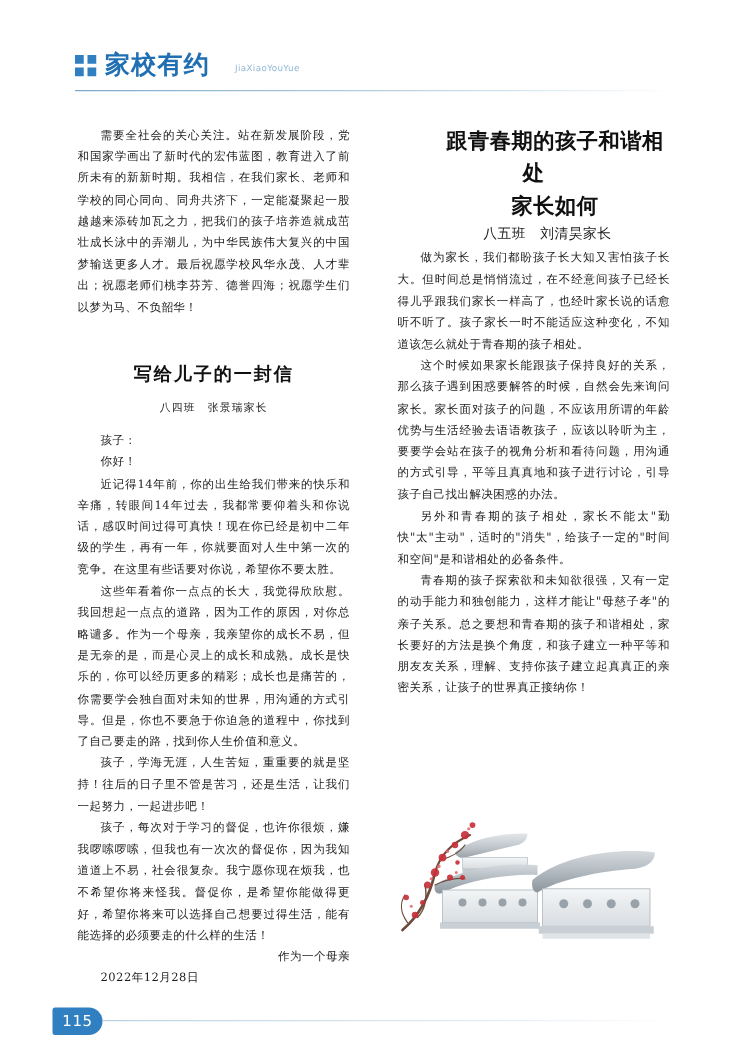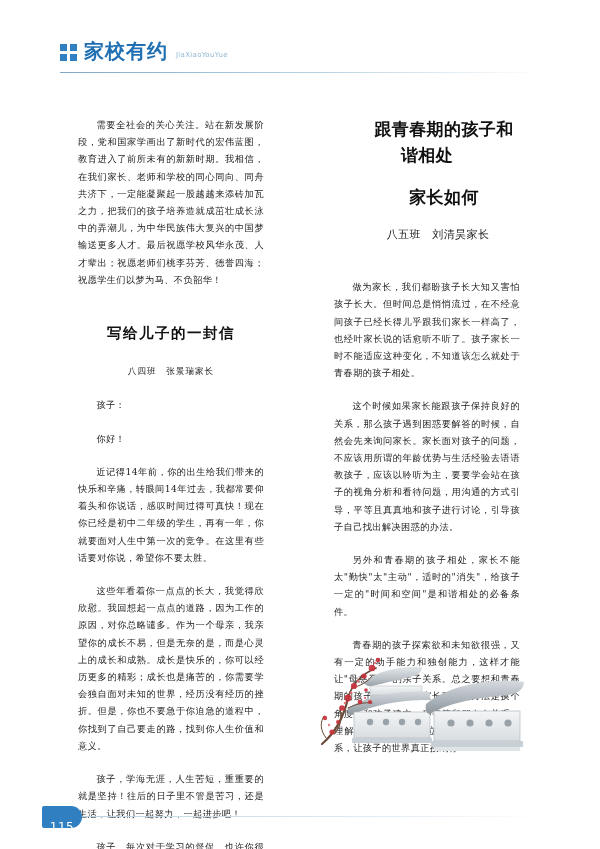--- a/index.html
+++ b/index.html
@@ -52,21 +52,21 @@
     font-family: "DejaVu Sans", "Liberation Sans", sans-serif;
     font-size: 20px;
     font-weight: bold;
     letter-spacing: 1px;
     color: #1f6fb2;
     white-space: nowrap;
     text-align: center;
   }
   .logo-sub {
     position: absolute;
-    left: 116px; top: 13px;
+    left: 128px; top: 13px;
     font-family: "DejaVu Sans", "Liberation Sans", sans-serif;
     font-size: 7px;
     color: #8fb7d4;
     letter-spacing: .3px;
     white-space: nowrap;
   }
 
   
   .col {
     position: absolute;
@@ -75,21 +75,21 @@
     font-size: 9.2px;
     line-height: 17.2px;
     color: #1b1b1b;
     text-align: justify;
     text-justify: inter-ideograph;
   }
   .col-left  { left: 62px; }
   .col-right { left: 318px; }
 
   .col p {
-    margin: 16px;
+    margin: 0;
     text-indent: 2em;
     letter-spacing: .4px;
   }
 
   .title-block { text-align: center; }
   .art-title {
     font-size: 17px;
     font-weight: bold;
     line-height: 26px;
     letter-spacing: 2px;
@@ -108,21 +108,21 @@
     text-align: center;
     font-size: 14.5px;
     font-weight: bold;
     letter-spacing: 1.5px;
     color: #101010;
   }
   .letter-byline {
     text-align: center;
     font-size: 8.6px;
     letter-spacing: 1px;
-    margin-top: 22px;
+    margin-top: 11px;
     margin-bottom: 8px;
   }
   .salutation {
     text-indent: 0;
     margin-top: 2px;
   }
   .sign-off {
     text-align: right;
     margin-top: 16px;
     text-indent: 0;
@@ -153,21 +153,21 @@
   }
   .page-num-bg {
     position: absolute;
     left: 0; top: 0;
     width: 40px; height: 22px;
     background: #2f7fc1;
     border-radius: 2px 11px 11px 2px;
   }
   .page-num {
     position: absolute;
-    left: 0; top: 10px;
+    left: 0; top: 0;
     width: 40px; height: 22px;
     line-height: 22px;
     text-align: center;
     color: #ffffff;
     font-family: "DejaVu Sans", "Liberation Sans", sans-serif;
     font-size: 12px;
     letter-spacing: .5px;
   }
   .bottom-rule {
     position: absolute;
@@ -195,25 +195,25 @@
 
   <div class="col col-left">
     <p>需要全社会的关心关注。站在新发展阶段，党和国家学画出了新时代的宏伟蓝图，教育进入了前所未有的新新时期。我相信，在我们家长、老师和学校的同心同向、同舟共济下，一定能凝聚起一股越越来添砖加瓦之力，把我们的孩子培养造就成茁壮成长泳中的弄潮儿，为中华民族伟大复兴的中国梦输送更多人才。最后祝愿学校风华永茂、人才辈出；祝愿老师们桃李芬芳、德誉四海；祝愿学生们以梦为马、不负韶华！</p>
 
     <div class="letter-title">写给儿子的一封信</div>
     <div class="letter-byline">八四班　张景瑞家长</div>
 
     <p class="salutation">孩子：</p>
     <p>你好！</p>
     <p>近记得14年前，你的出生给我们带来的快乐和辛痛，转眼间14年过去，我都常要仰着头和你说话，感叹时间过得可真快！现在你已经是初中二年级的学生，再有一年，你就要面对人生中第一次的竞争。在这里有些话要对你说，希望你不要太胜。</p>
-    <p>这些年看着你一点点的长大，我觉得欣欣慰。我回想起一点点的道路，因为工作的原因，对你总略谴多。作为一个母亲，我亲望你的成长不易，但是无奈的是，而是心灵上的成长和成熟。成长是快乐的，你可以经历更多的精彩；成长也是痛苦的，你需要学会独自面对未知的世界，经历没有经历的挫折。但是，你也不要急于你迫急的道程中，你找到了自己要走的路，找到你人生价值和意义。</p>
+    <p>这些年看着你一点点的长大，我觉得欣欣慰。我回想起一点点的道路，因为工作的原因，对你总略谴多。作为一个母亲，我亲望你的成长不易，但是无奈的是，而是心灵上的成长和成熟。成长是快乐的，你可以经历更多的精彩；成长也是痛苦的，你需要学会独自面对未知的世界，用沟通的方式引导。但是，你也不要急于你迫急的道程中，你找到了自己要走的路，找到你人生价值和意义。</p>
     <p>孩子，学海无涯，人生苦短，重重要的就是坚持！往后的日子里不管是苦习，还是生活，让我们一起努力，一起进步吧！</p>
     <p>孩子，每次对于学习的督促，也许你很烦，嫌我啰嗦啰嗦，但我也有一次次的督促你，因为我知道道上不易，社会很复杂。我宁愿你现在烦我，也不希望你将来怪我。督促你，是希望你能做得更好，希望你将来可以选择自己想要过得生活，能有能选择的必须要走的什么样的生活！</p>
 
-    <p class="sign-off">但是无奈的是</p>
+    <p class="sign-off">作为一个母亲</p>
     <p class="sign-date">2022年12月28日</p>
   </div>
 
   <div class="col col-right">
     <div class="title-block">
       <p class="art-title">跟青春期的孩子和谐相处</p>
       <p class="art-title">家长如何</p>
       <p class="art-byline">八五班　刘清昊家长</p>
     </div>
     <div class="gap-sm"></div>

